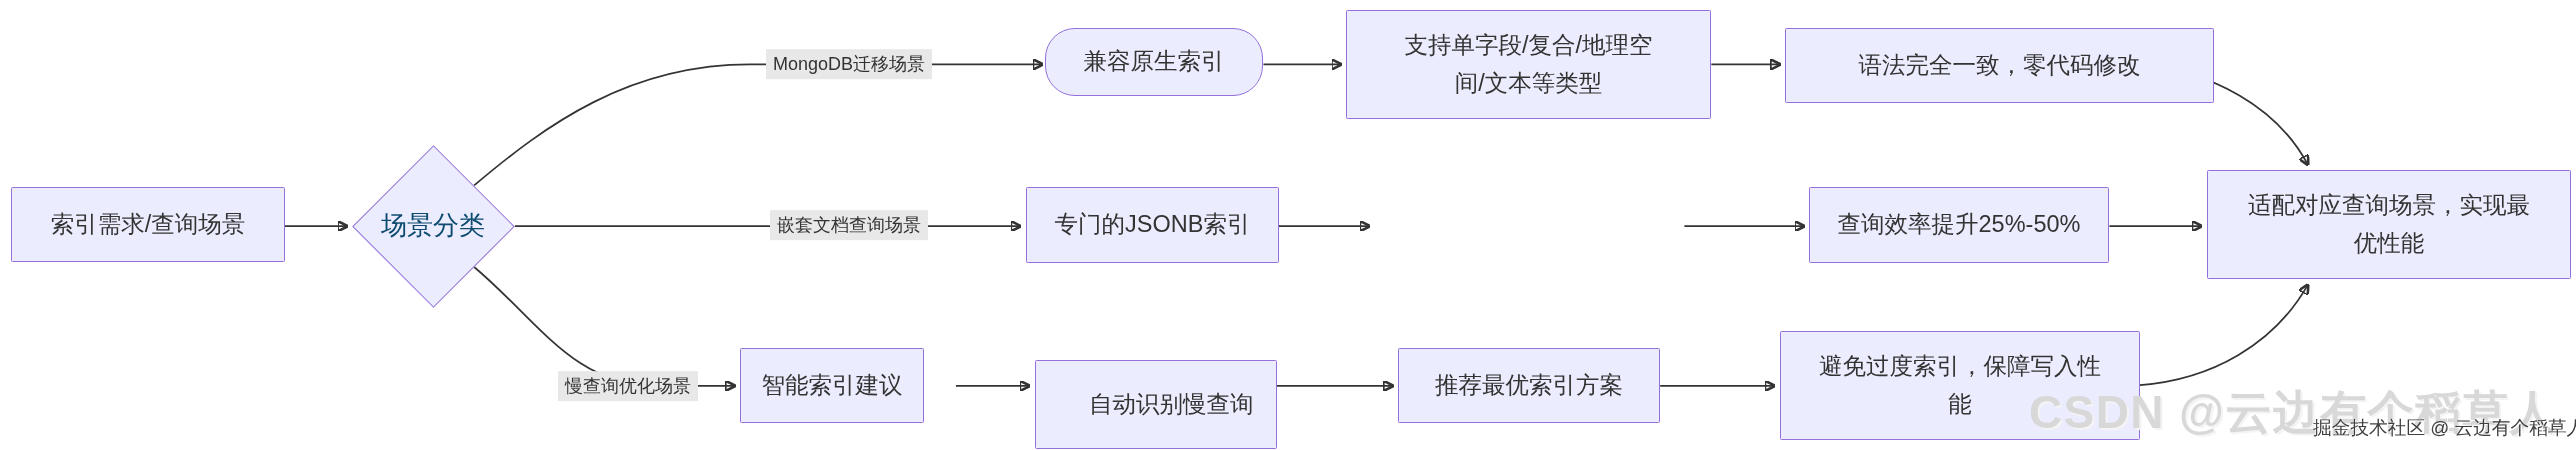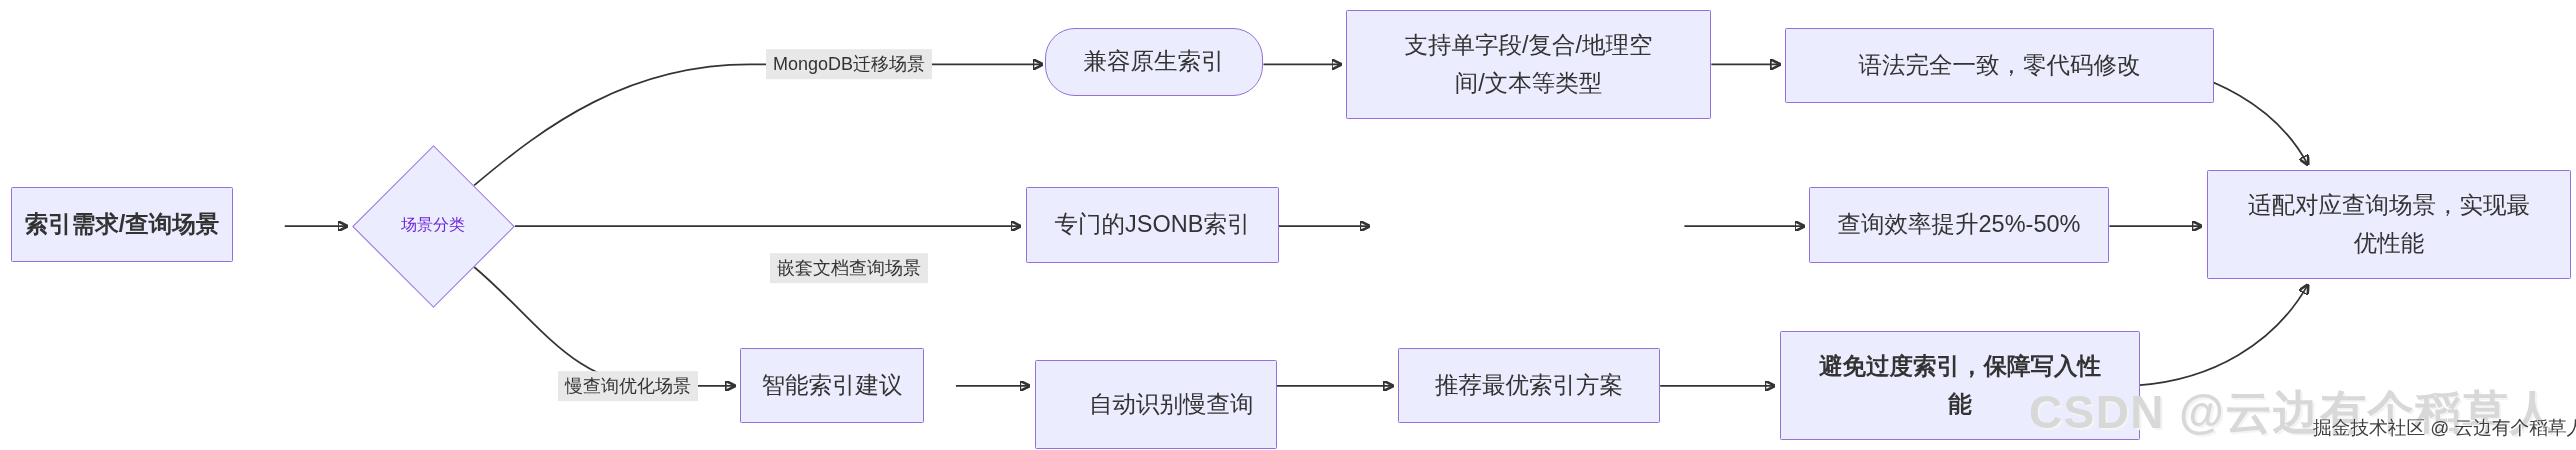--- a/index.html
+++ b/index.html
@@ -12,31 +12,31 @@
   .edges{position:absolute;left:0;top:0;width:2576px;height:451px;}
   .edges path{stroke:#333333;stroke-width:2.5;fill:none;}
   .node{
     position:absolute;box-sizing:border-box;
     background:#ECECFF;border:1.4px solid #9370DB;border-radius:1.4px;
     display:flex;align-items:center;justify-content:center;
     text-align:center;font-size:23.5px;line-height:1.6;color:#333333;
     padding:0 8.3px;
   }
   .node.wide1{padding:16px 48px;}   
-  .node.wide2{padding:4px 28px;font-weight:bold;}   
+  .node.wide2{padding:4px 28px;}   
   .node.wide3{padding:0 29px;}   
   .diamond-shape{
     position:absolute;left:376px;top:169px;width:115px;height:115px;
     background:#ECECFF;border:1.4px solid #9370DB;box-sizing:border-box;
     transform:rotate(45deg);
   }
   .diamond-label{
     position:absolute;left:364px;top:207px;width:138px;height:37px;
     display:flex;align-items:center;justify-content:center;
-    font-size:16px;color:#6d28d9;
+    font-size:26px;color:#0c4a6e;
   }
   .edge-label{
     position:absolute;transform:translate(-50%,-50%);
     background:#e8e8e8;color:#333333;font-size:18px;
     padding:2.8px 7px;white-space:nowrap;
   }
   .wm-large{
     position:absolute;left:2029px;top:382px;
     font-size:46px;font-weight:bold;letter-spacing:1.4px;white-space:nowrap;
     color:#d8d8d8;text-shadow:2.1px 2.1px 0.7px #f4f4f4;
@@ -74,27 +74,27 @@
     <path d="M1850,327 L1981,327" marker-end="url(#arrow)"></path>
     <path d="M2437,327 L2610,327" marker-end="url(#arrow)"></path>
     <path d="M3052,327 L3185,327" marker-end="url(#arrow)"></path>
 
     <path d="M1383,558 L1489,558" marker-end="url(#arrow)"></path>
     <path d="M1847,558 L2015,558" marker-end="url(#arrow)"></path>
     <path d="M2402,558 L2567,558" marker-end="url(#arrow)"></path>
     <path d="M3096,557 C3200,549 3290,498 3339,412" marker-end="url(#arrow)"></path>
   </svg>
 
-  <div class="node" style="left:11px;top:187px;width:222px;height:75px;font-weight:bold;">索引需求/查询场景</div>
+  <div class="node" style="left:11px;top:187px;width:274px;height:75px;">索引需求/查询场景</div>
 
   <div class="diamond-shape"></div>
   <div class="diamond-label">场景分类</div>
 
   <div class="edge-label" style="left:849px;top:64px;">MongoDB迁移场景</div>
-  <div class="edge-label" style="left:849px;top:225px;margin-top:43px;">嵌套文档查询场景</div>
+  <div class="edge-label" style="left:849px;top:225px;">嵌套文档查询场景</div>
   <div class="edge-label" style="left:628px;top:386px;">慢查询优化场景</div>
 
   <div class="node" style="left:1045px;top:28px;width:218px;height:68px;border-radius:30px;">兼容原生索引</div>
   <div class="node wide1" style="left:1346px;top:10.4px;width:365px;height:109px;">支持单字段/复合/地理空间/文本等类型</div>
   <div class="node" style="left:1785px;top:28px;width:429px;height:75px;">语法完全一致，零代码修改</div>
 
   <div class="node" style="left:1026px;top:187px;width:253px;height:76px;">专门的JSONB索引</div>
   <div class="node" style="left:1809px;top:187px;width:300px;height:76px;">查询效率提升25%-50%</div>
 
   <div class="node" style="left:740px;top:348px;width:184px;height:75px;">智能索引建议</div>

